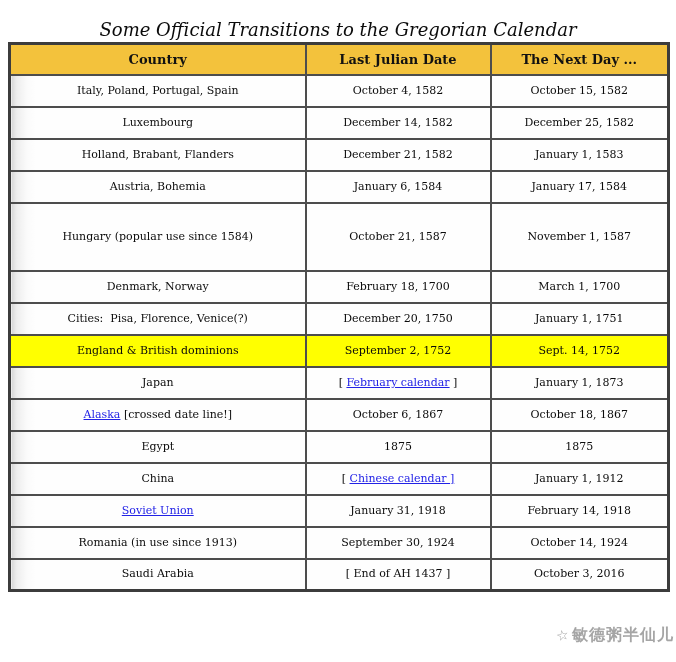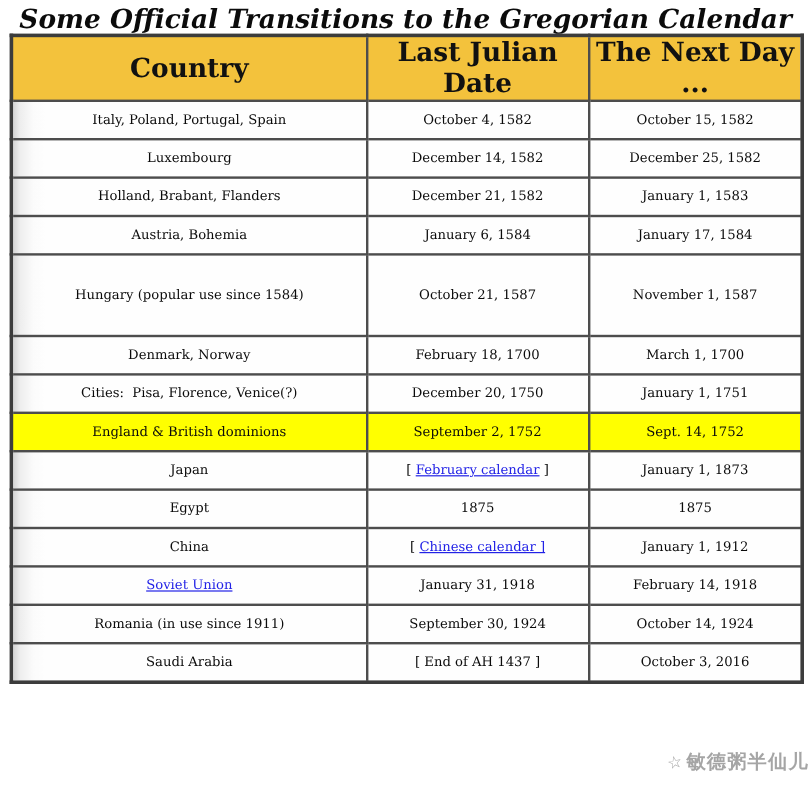--- a/index.html
+++ b/index.html
@@ -11,24 +11,24 @@
     width: 676px;
     height: 662px;
     position: relative;
     overflow: hidden;
     font-family: "DejaVu Serif", serif;
     color: #0b0b0b;
   }
   .page-title {
     text-align: center;
     font-style: italic;
-    font-weight: 700;
-    font-size: 22px;
+    font-weight: 400;
+    font-size: 18px;
     line-height: 24px;
-    padding-top: 4px;
+    padding-top: 18px;
     height: 24px;
     white-space: nowrap;
   }
   table.cal-table {
     border-collapse: collapse;
     table-layout: fixed;
     margin-left: 8px;
     width: 659px;
     border: 3px solid #3c3c3c;
   }
@@ -36,21 +36,21 @@
     border: 2px solid #4d4d4d;
     text-align: center;
     vertical-align: middle;
     padding: 0 4px;
     overflow: hidden;
   }
   .cal-table thead tr { height: 31px; }
   .cal-table thead th {
     background: #f3c23c;
     font-weight: 700;
-    font-size: 22px;
+    font-size: 13px;
     color: #111;
   }
   .cal-table tbody tr { height: 32px; }
   .cal-table tbody tr.tall { height: 68px; }
   .cal-table tbody td {
     font-size: 11px;
     line-height: 1.25;
     background: #fefefe;
   }
   
@@ -145,36 +145,41 @@
         <td class="country-cell"><span>England &amp; British dominions</span></td>
         <td><span>September 2, 1752</span></td>
         <td><span>Sept. 14, 1752</span></td>
       </tr>
       <tr>
         <td class="country-cell"><span>Japan</span></td>
         <td><span>[ </span><a class="cell-link">February calendar</a><span> ]</span></td>
         <td><span>January 1, 1873</span></td>
       </tr>
       <tr>
+        <td class="country-cell"><a class="cell-link">Alaska</a><span> [crossed date line!]</span></td>
+        <td><span>October 6, 1867</span></td>
+        <td><span>October 18, 1867</span></td>
+      </tr>
+      <tr>
         <td class="country-cell"><span>Egypt</span></td>
         <td><span>1875</span></td>
         <td><span>1875</span></td>
       </tr>
       <tr>
         <td class="country-cell"><span>China</span></td>
         <td><span>[ </span><a class="cell-link">Chinese calendar ]</a></td>
         <td><span>January 1, 1912</span></td>
       </tr>
       <tr>
         <td class="country-cell"><a class="cell-link">Soviet Union</a></td>
         <td><span>January 31, 1918</span></td>
         <td><span>February 14, 1918</span></td>
       </tr>
       <tr>
-        <td class="country-cell"><span>Romania (in use since 1911)</span></td>
+        <td class="country-cell"><span>Romania (in use since 1913)</span></td>
         <td><span>September 30, 1924</span></td>
         <td><span>October 14, 1924</span></td>
       </tr>
       <tr>
         <td class="country-cell"><span>Saudi Arabia</span></td>
         <td><span>[ End of AH 1437 ]</span></td>
         <td><span>October 3, 2016</span></td>
       </tr>
     </tbody>
 </table>

